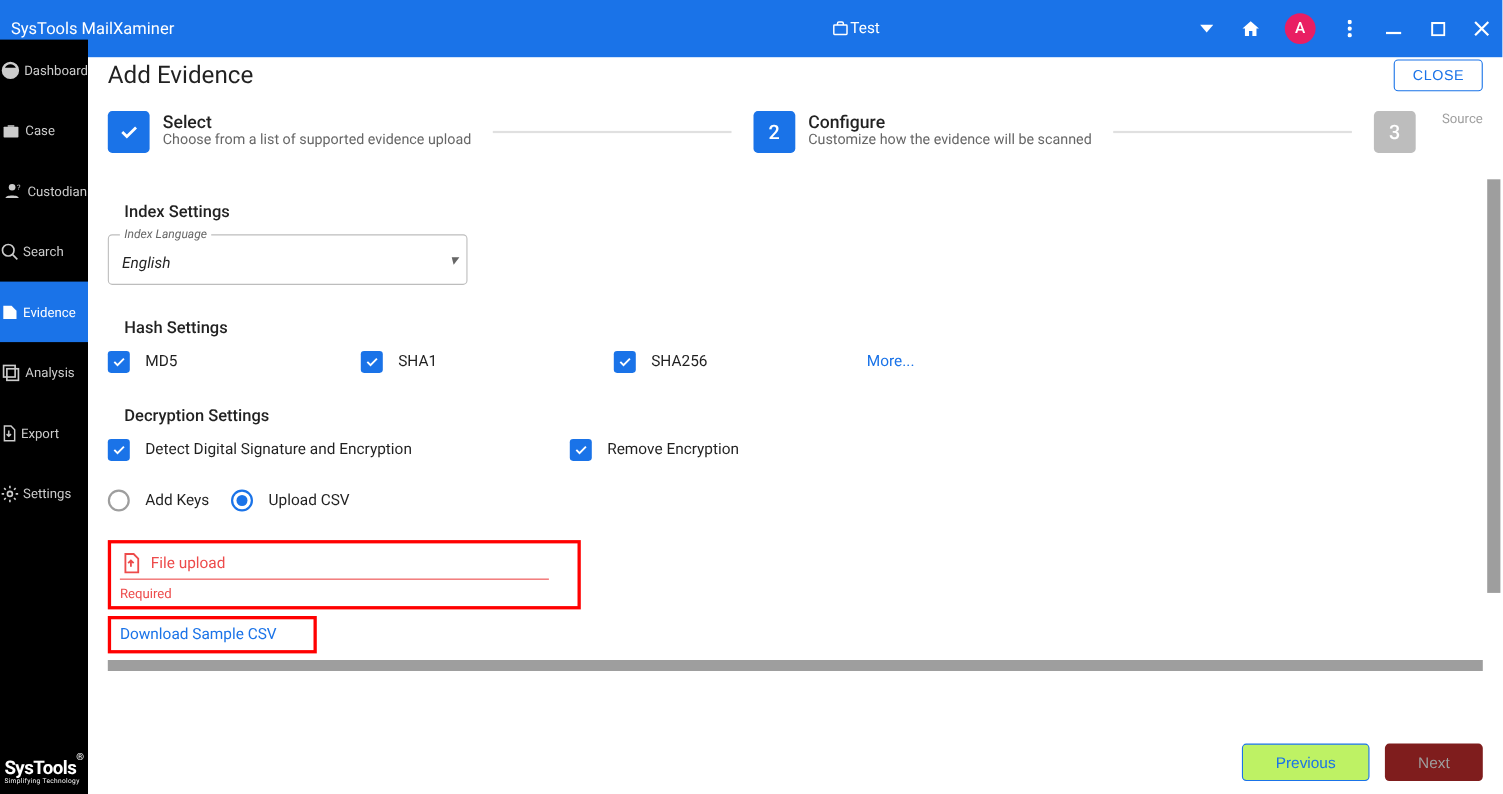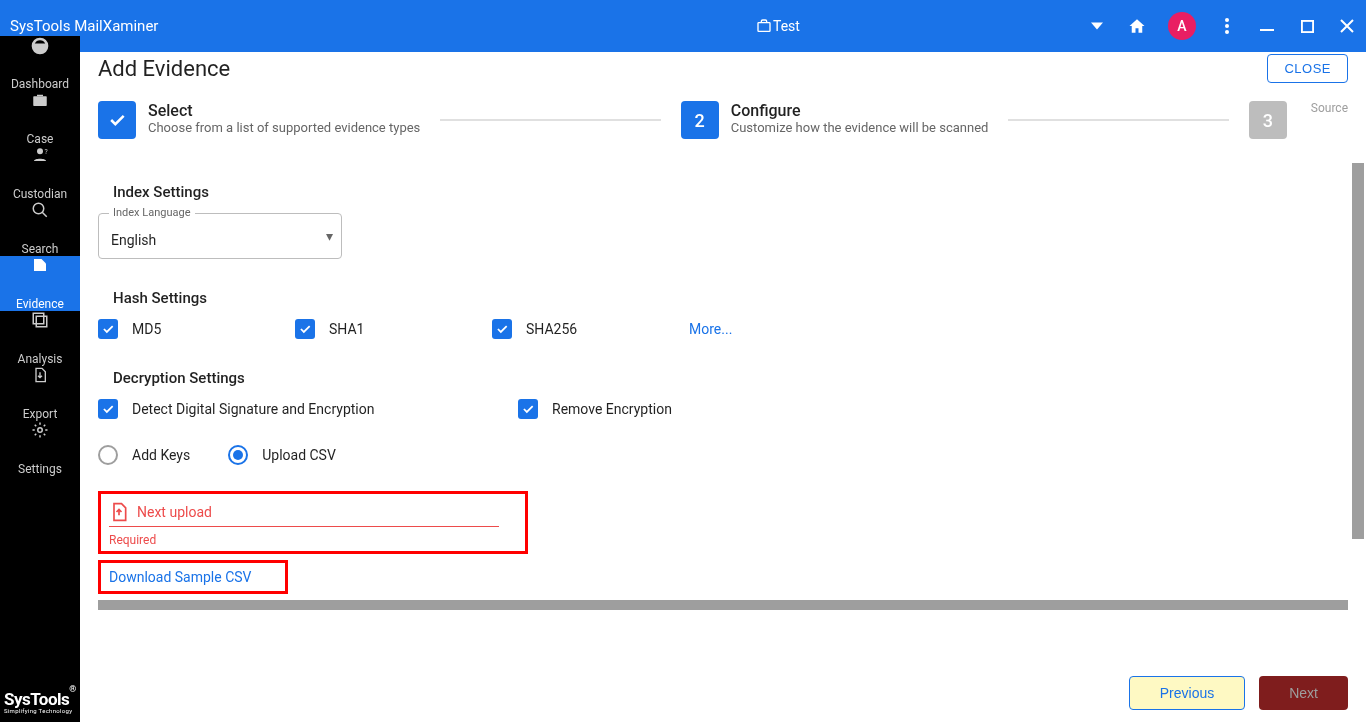--- a/index.html
+++ b/index.html
@@ -4,21 +4,21 @@
 <style>
 *{box-sizing:border-box;margin:0;padding:0;}
 body{font-family:"Segoe UI",Roboto,Arial,sans-serif;font-size:14px;color:rgba(0,0,0,0.87);background:#fff;width:1366px;height:722px;overflow:hidden;}
 .titlebar{height:52px;background:#1a73e8;color:#ffffff;display:flex;align-items:center;padding:0 10px;}
 .titlebar .app-title{font-size:15px;}
 .titlebar .case-area{display:flex;align-items:center;margin-left:auto;margin-right:auto;position:absolute;left:755px;}
 .titlebar .right-icons{margin-left:auto;display:flex;align-items:center;gap:22px;}
 .titlebar .icon{width:18px;height:18px;display:inline-flex;align-items:center;justify-content:center;}
 .avatar{width:28px;height:28px;border-radius:50%;background:#e91e63;display:flex;align-items:center;justify-content:center;font-weight:500;}
 .sidebar{width:80px;background:#000;color:#fff;position:absolute;top:36px;left:0;bottom:0;display:flex;flex-direction:column;}
-.side-item{height:55px;display:flex;flex-direction:column;align-items:center;justify-content:space-between;gap:3px;cursor:pointer;font-size:12px;color:#ccc;}
+.side-item{height:55px;display:flex;flex-direction:row;align-items:center;justify-content:flex-start;gap:3px;cursor:pointer;font-size:12px;color:#ccc;}
 .side-item svg{fill:#ccc;}
 .side-item.active{background:#1a73e8;color:#fff;}
 .side-item.active svg{fill:#fff;}
 .logo-area{margin-top:auto;padding:4px 4px 8px;color:#fff;line-height:1;}
 .logo-area .brand{font-size:17px;font-weight:700;letter-spacing:-0.5px;text-align:right;}
 .logo-area sup{font-size:9px;position:relative;top:-6px;}
 .logo-area .tag{font-size:6px;letter-spacing:0.3px;}
 .main{position:absolute;top:36px;left:80px;right:0;bottom:0;display:flex;flex-direction:column;}
 .header-row{display:flex;align-items:center;padding:18px 18px 8px;}
 .page-title{font-size:22px;font-weight:400;}
@@ -30,45 +30,45 @@
 .step-box.todo{background:#bdbdbd;}
 .step-text .t{font-size:16px;font-weight:500;}
 .step-text .s{font-size:13px;color:#666;}
 .step-conn{flex:1;height:2px;background:#e0e0e0;margin:0 20px;}
 .step3-label{color:#9e9e9e;font-size:12px;margin-left:12px;}
 .content-scroll{flex:1;position:relative;}
 .content-inner{position:absolute;inset:0;padding:10px 18px;overflow-y:auto;}
 .scroll-track{position:absolute;right:2px;top:0;bottom:0;width:12px;background:transparent;}
 .scroll-thumb{position:absolute;right:0;top:0;width:12px;background:#9e9e9e;}
 .section-label{font-size:15px;font-weight:500;margin:10px 15px 12px;}
-.lang-select{width:244px;border:1px solid #bdbdbd;border-radius:4px;position:relative;padding:18px 12px 10px;}
+.lang-select{width:327px;border:1px solid #bdbdbd;border-radius:4px;position:relative;padding:18px 12px 10px;font-style:italic;}
 .lang-select .float-label{position:absolute;top:-8px;left:10px;background:#fff;padding:0 4px;font-size:11px;color:#666;}
 .lang-select .arrow{position:absolute;right:8px;top:50%;transform:translateY(-50%);color:#666;}
 .hash-row{display:flex;gap:0;align-items:center;}
-.hash-item{display:flex;align-items:center;gap:14px;width:197px;}
+.hash-item{display:flex;align-items:center;gap:14px;width:230px;}
 .cbx{width:20px;height:20px;background:#1a73e8;border-radius:3px;display:flex;align-items:center;justify-content:center;}
 .cbx svg{stroke:#fff;stroke-width:3;fill:none;}
 .more-link{color:#1a73e8;cursor:pointer;}
 .decrypt-row{display:flex;gap:0;text-align:right;}
 .decrypt-item{display:flex;align-items:center;gap:14px;width:420px;}
-.radio-row{display:flex;align-items:center;gap:28px;margin-top:26px;}
+.radio-row{display:flex;align-items:center;gap:10px;margin-top:26px;}
 .radio{width:20px;height:20px;border:2px solid #9e9e9e;border-radius:50%;display:flex;align-items:center;justify-content:center;}
 .radio.checked{border-color:#1a73e8;}
 .radio.checked::after{content:"";width:10px;height:10px;background:#1a73e8;border-radius:50%;}
 .radio-item{display:flex;align-items:center;gap:14px;}
 .upload-box{border:3px solid #ff0000;padding:8px 8px 4px;margin-top:26px;width:430px;}
 .file-upload-row{display:flex;align-items:center;gap:8px;color:#ed4b4b;}
 .file-upload-line{border-bottom:1px solid #ed4b4b;margin-top:4px;margin-left:0;width:390px;}
 .required{font-size:12px;color:#ed4b4b;margin-top:6px;}
 .download-box{border:3px solid #ff0000;padding:6px 8px;width:190px;margin-top:6px;}
 .download-link{color:#1a73e8;cursor:pointer;}
 .h-scrollbar{height:10px;background:#9e9e9e;margin-top:6px;}
 .footer{display:flex;justify-content:flex-end;gap:14px;padding:12px 18px;border-top:0;}
 .btn{padding:8px 30px;border-radius:4px;font-size:14px;font-weight:500;cursor:pointer;}
-.btn.prev{border:1px solid #1a73e8;color:#1a73e8;background:#fef9c3;}
+.btn.prev{border:1px solid #1a73e8;color:#1a73e8;background:#bef264;}
 .btn.next{border:none;background:#7f1d1d;color:#9e9e9e;}
 svg{display:block;}
 </style>
 </head>
 <body>
 
 <div class="titlebar">
   <span class="app-title">SysTools MailXaminer</span>
   <div class="case-area">
     <span class="icon">
@@ -188,21 +188,21 @@
 
   <div class="stepper">
     <div class="step">
       <div class="step-box done">
           <svg width="20" height="20" viewBox="0 0 24 24">
             <path d="M5 12l5 5L20 7" fill="none" stroke="#fff" stroke-width="3"></path>
           </svg>
         </div>
       <div class="step-text">
         <div class="t">Select</div>
-        <div class="s">Choose from a list of supported evidence types</div>
+        <div class="s">Choose from a list of supported evidence upload</div>
       </div>
     </div>
     <div class="step-conn"></div>
     <div class="step">
       <div class="step-box current">2</div>
       <div class="step-text">
         <div class="t">Configure</div>
         <div class="s">Customize how the evidence will be scanned</div>
       </div>
     </div>
@@ -282,21 +282,21 @@
           <span>Upload CSV</span>
         </div>
       </div>
 
       <div class="upload-box">
         <div class="file-upload-row">
           <svg width="20" height="20" viewBox="0 0 24 24" fill="none" stroke="#ed4b4b" stroke-width="2">
               <path d="M6 2h9l5 5v15H6z"></path>
               <path d="M12 16V9m-3 3l3-3 3 3"></path>
             </svg>
-          <span>Next upload</span>
+          <span>File upload</span>
         </div>
         <div class="file-upload-line"></div>
         <div class="required">Required</div>
       </div>
       <div class="download-box">
         <span class="download-link">Download Sample CSV</span>
       </div>
       <div class="h-scrollbar"></div>
     </div>
     <div class="scroll-track">

